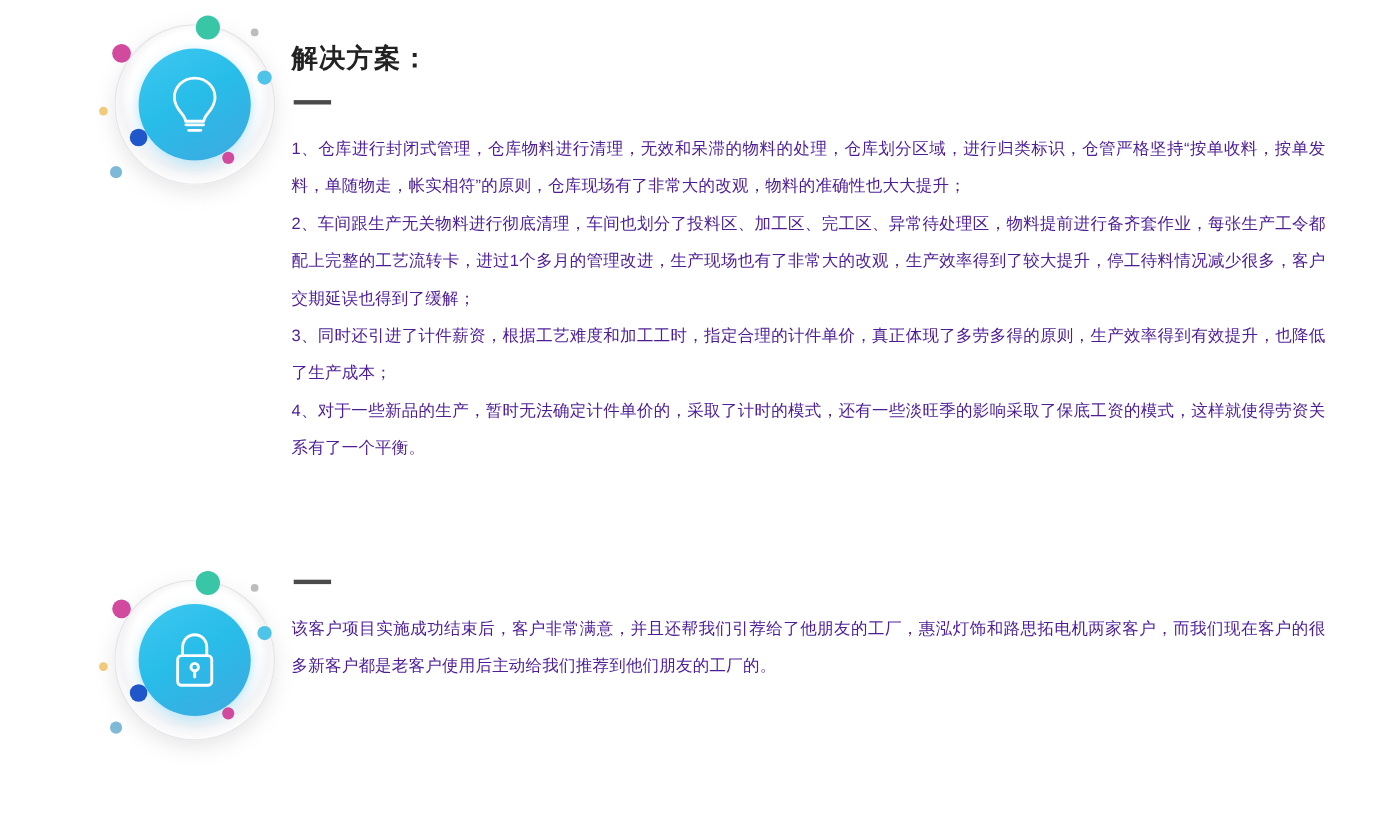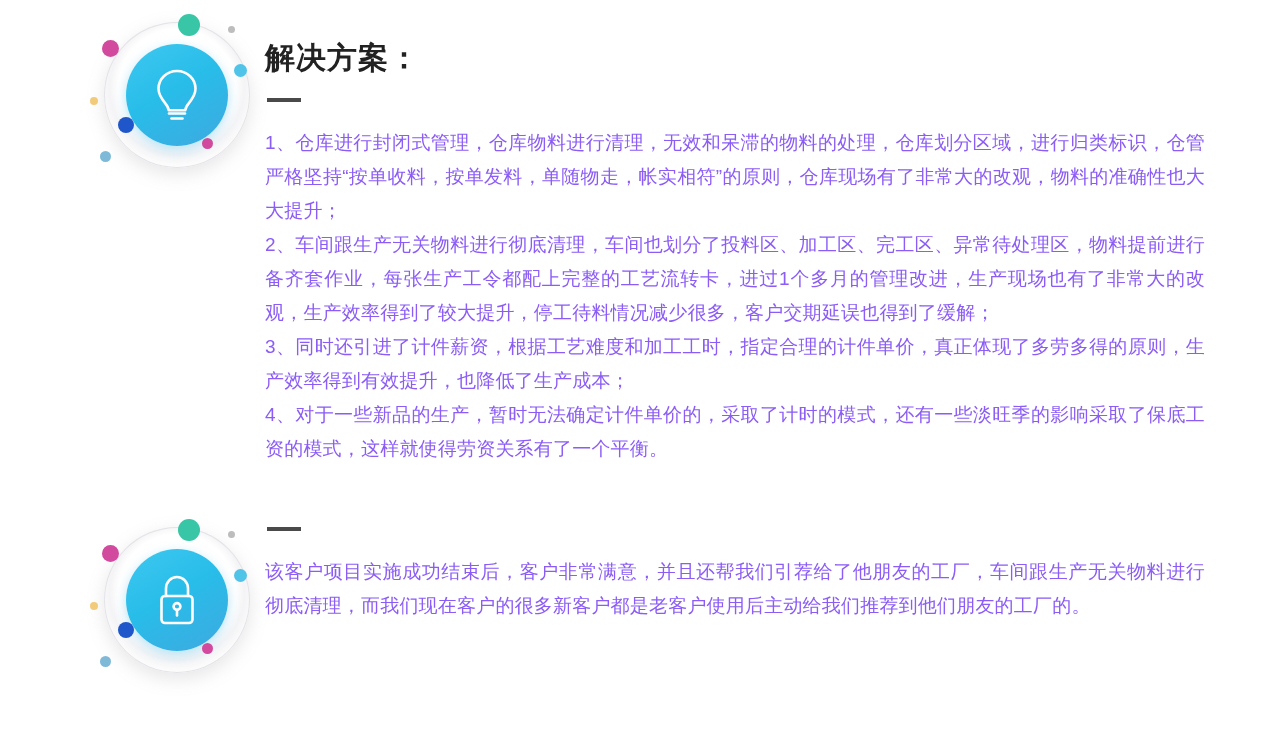--- a/index.html
+++ b/index.html
@@ -83,39 +83,39 @@
   .dot.d7 { left: 8px;   top: 85px; width: 8px;  height: 8px;  background: #f1cb7a; }
   .dot.d8 { left: 146px; top: 14px; width: 7px;  height: 7px;  background: #bdbdbd; }
 
   
   .content {
     position: absolute;
     left: 265px;
     width: 940px;
   }
   .heading {
-    font-size: 30px;
+    font-size: 24px;
     font-weight: 700;
     color: #222222;
     letter-spacing: 1px;
     margin: 0;
     padding-top: 40px;
     line-height: 1.2;
   }
   .rule {
     width: 34px;
     height: 4px;
     background: #4a4a4a;
     margin: 22px 0 0 2px;
   }
   .body-text {
     margin: 24px 0 0 0;
-    font-size: 19px;
+    font-size: 15px;
     line-height: 34px;
-    color: #8b5cf6;
+    color: #4c1d95;
     text-align: justify;
     white-space: pre-line;
     letter-spacing: 0.2px;
   }
   .content-value .heading { padding-top: 35px; }
 </style>
 </head>
 <body>
 
 <div class="page">
@@ -170,17 +170,17 @@
       <span class="dot d3"></span>
       <span class="dot d4"></span>
       <span class="dot d5"></span>
       <span class="dot d6"></span>
       <span class="dot d7"></span>
       <span class="dot d8"></span>
     </div>
 
     <div class="content content-value">
       <div class="rule"></div>
-      <p class="body-text">该客户项目实施成功结束后，客户非常满意，并且还帮我们引荐给了他朋友的工厂，车间跟生产无关物料进行彻底清理，而我们现在客户的很多新客户都是老客户使用后主动给我们推荐到他们朋友的工厂的。</p>
+      <p class="body-text">该客户项目实施成功结束后，客户非常满意，并且还帮我们引荐给了他朋友的工厂，惠泓灯饰和路思拓电机两家客户，而我们现在客户的很多新客户都是老客户使用后主动给我们推荐到他们朋友的工厂的。</p>
     </div>
   </div>
 
 </div>
 
 </body></html>

